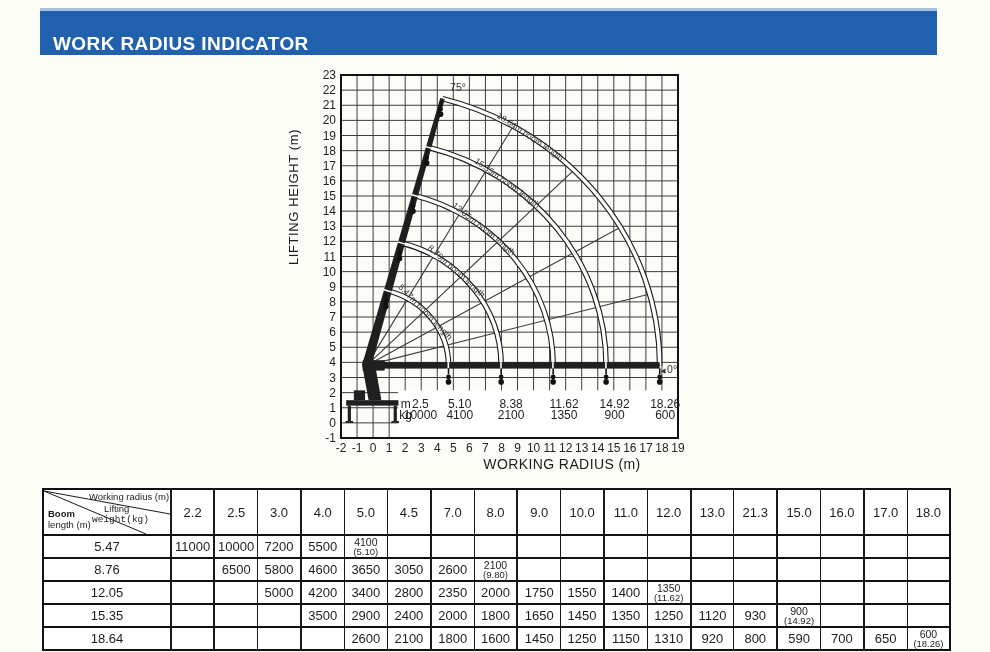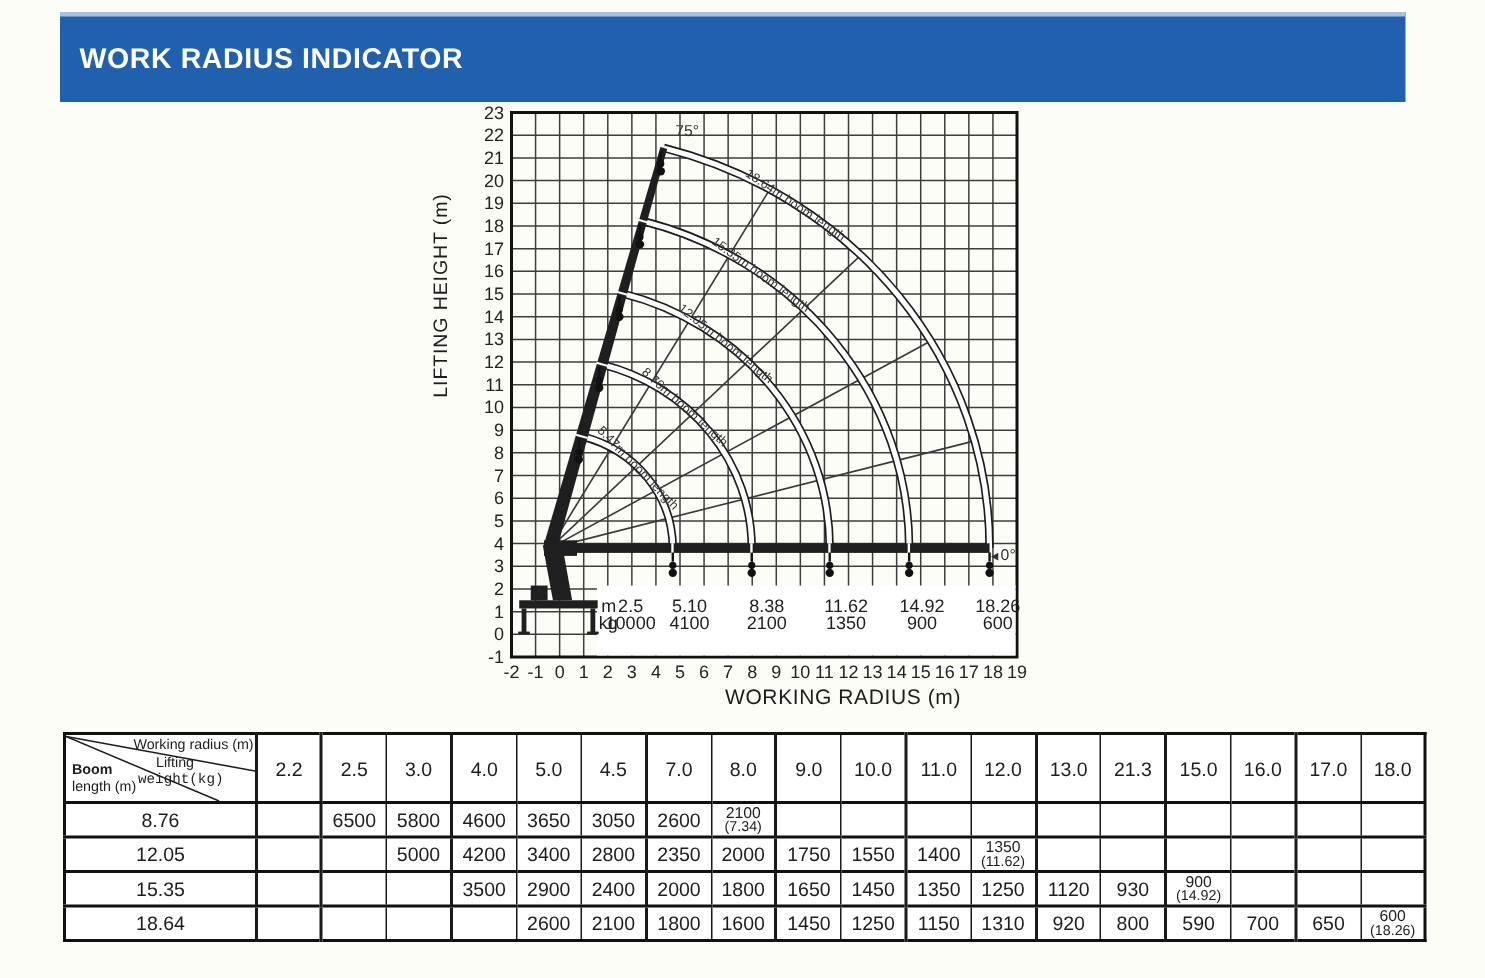--- a/index.html
+++ b/index.html
@@ -3,23 +3,23 @@
 <meta charset="utf-8">
 <style>
   html,body{margin:0;padding:0;}
   body{
     width:990px;height:652px;position:relative;overflow:hidden;
     background:#fdfdf8;
     font-family:"Liberation Sans","DejaVu Sans",sans-serif;
     color:#1d1d1d;
   }
   .title-bar{
-    position:absolute;left:40px;top:8px;width:897px;height:60px;
+    position:absolute;left:40px;top:8px;width:897px;height:47px;
     box-sizing:border-box;border-top:3px solid #a8c3e2;
-    display:flex;align-items:center;padding-left:13px;
+    display:flex;align-items:flex-end;padding-left:13px;
     color:#ffffff;font-weight:bold;font-size:19px;letter-spacing:.4px;
   }
   .chart-wrap{position:absolute;left:285px;top:56px;width:430px;height:432px;}
   .axis-title{font-size:13px;letter-spacing:.6px;fill:#1d1d1d;}
   .axis-title2{font-size:14px;letter-spacing:.4px;fill:#1d1d1d;}
   .tbl-wrap{position:absolute;left:42px;top:488px;}
   table{border-collapse:collapse;table-layout:fixed;background:#fff;}
   td,th{border:1px solid #1a1a1a;padding:0;text-align:center;vertical-align:middle;
         font-weight:normal;font-size:13px;color:#1d1d1d;overflow:hidden;}
   table{border:2px solid #111;}
@@ -308,31 +308,55 @@
           <th>13.0</th>
           <th class="thickR">21.3</th>
           <th>15.0</th>
           <th class="thickR">16.0</th>
           <th>17.0</th>
           <th>18.0</th>
         </tr>
     </thead>
     <tbody id="tbody">
         <tr>
+          <td class="thickR">5.47</td>
+          <td class="thickR">11000</td>
+          <td>10000</td>
+          <td class="thickR">7200</td>
+          <td>5500</td>
+          <td class=" v2">
+            <div class="main">4100</div>
+            <div class="sub">(5.10)</div>
+          </td>
+          <td class="thickR"></td>
+          <td></td>
+          <td class="thickR"></td>
+          <td></td>
+          <td class="thickR"></td>
+          <td></td>
+          <td class="thickR"></td>
+          <td></td>
+          <td class="thickR"></td>
+          <td></td>
+          <td class="thickR"></td>
+          <td></td>
+          <td></td>
+        </tr>
+        <tr>
           <td class="thickR">8.76</td>
           <td class="thickR"></td>
           <td>6500</td>
           <td class="thickR">5800</td>
           <td>4600</td>
           <td>3650</td>
           <td class="thickR">3050</td>
           <td>2600</td>
           <td class="thickR v2">
             <div class="main">2100</div>
-            <div class="sub">(7.34)</div>
+            <div class="sub">(9.80)</div>
           </td>
           <td></td>
           <td class="thickR"></td>
           <td></td>
           <td class="thickR"></td>
           <td></td>
           <td class="thickR"></td>
           <td></td>
           <td class="thickR"></td>
           <td></td>

